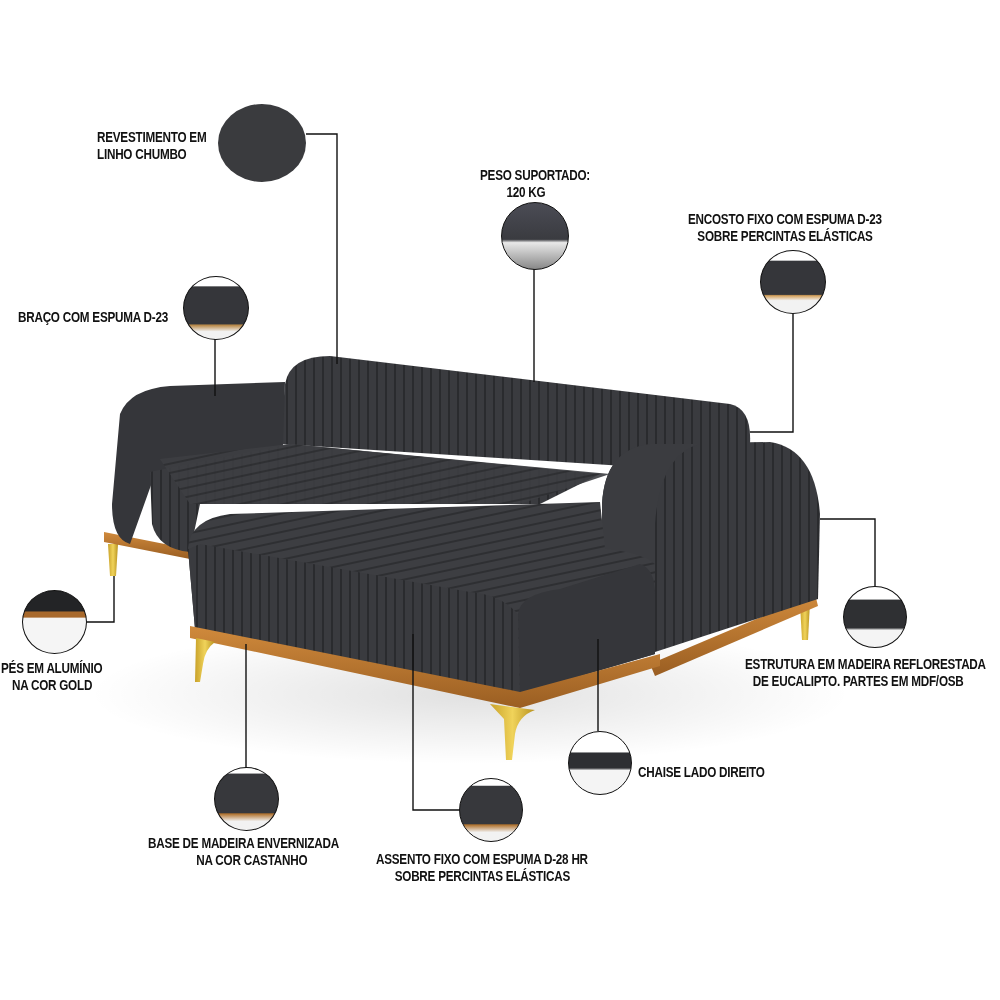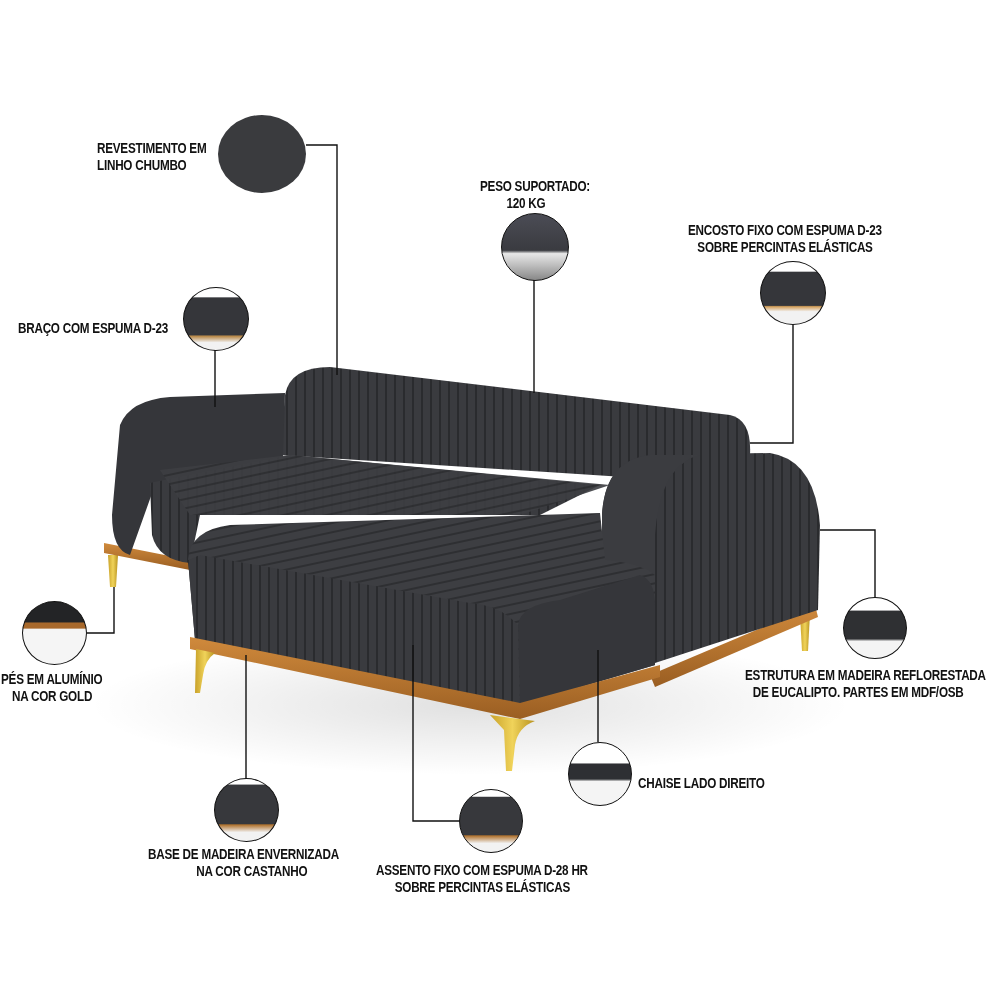--- a/index.html
+++ b/index.html
@@ -1,17 +1,17 @@
 <!DOCTYPE html>
 <html><head>
 <meta charset="utf-8">
 <style>
   html, body { margin:0; padding:0; background:#ffffff; }
   body { width:1000px; height:1000px; position:relative; overflow:hidden; font-family:"Liberation Sans", sans-serif; }
-  .stage { position:absolute; left:0; top:15px; width:1000px; height:756px; }
+  .stage { position:absolute; left:0; top:4px; width:1000px; height:756px; }
   .label {
     position:absolute; font-family:"Liberation Sans", sans-serif; font-weight:bold;
     font-size:15px; line-height:17px; color:#111; text-transform:uppercase;
     letter-spacing:-0.3px; transform:scaleX(0.78); transform-origin:left top; white-space:nowrap;
   }
   .label span { display:block; }
   .circle {
     position:absolute; border-radius:50%; border:1.5px solid #111; overflow:hidden; background:#f2f2f2;
     box-sizing:border-box;
   }

